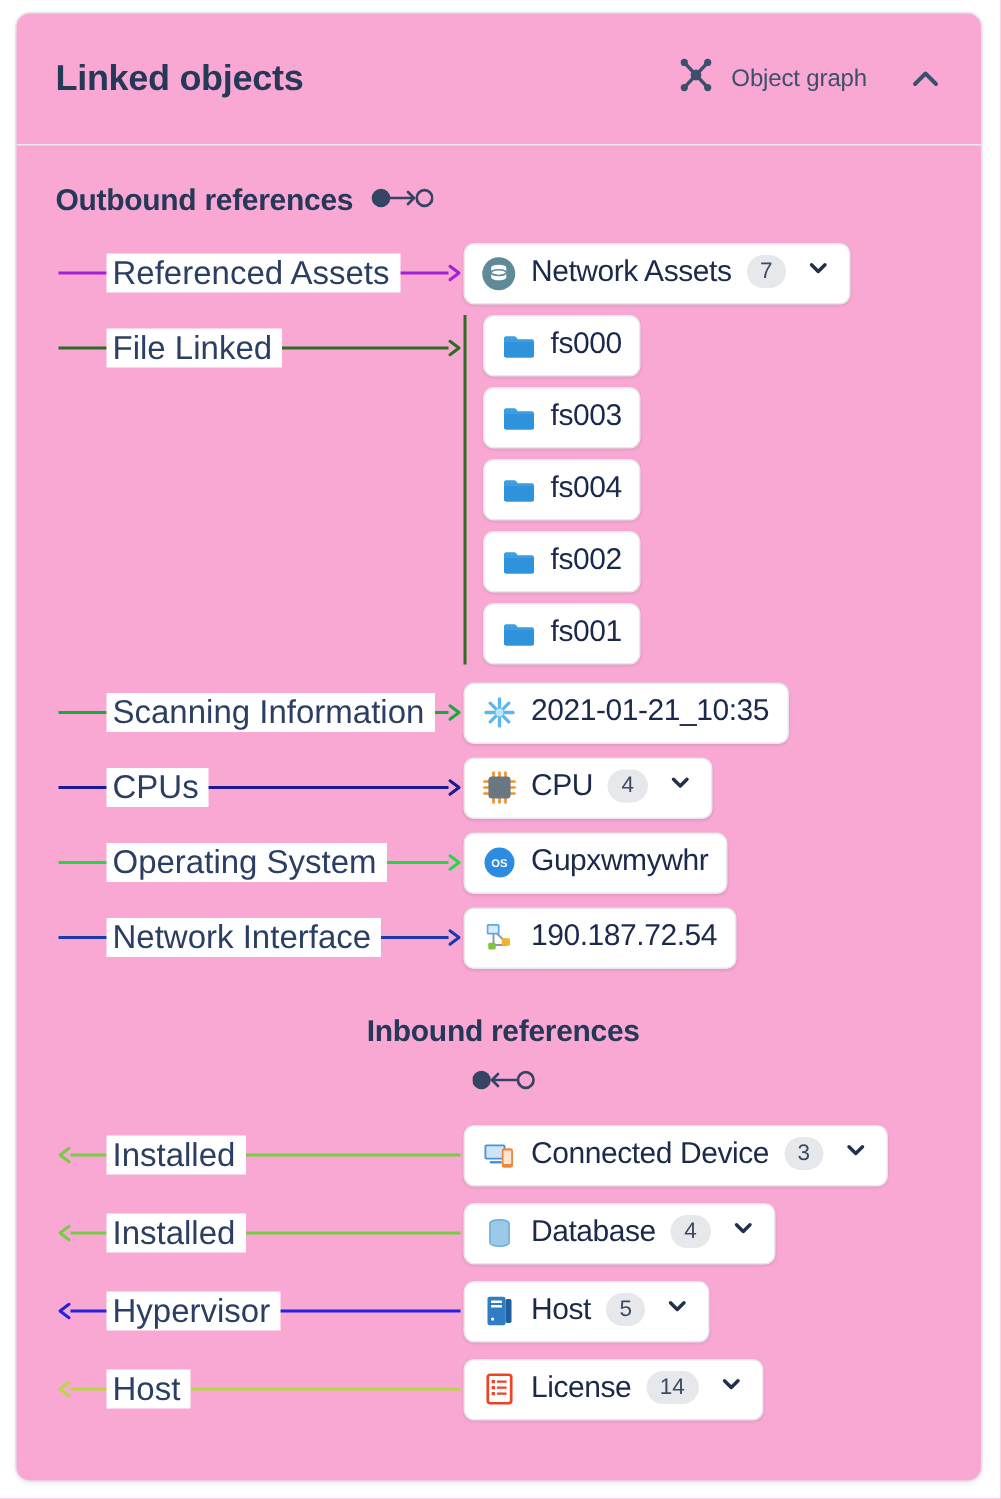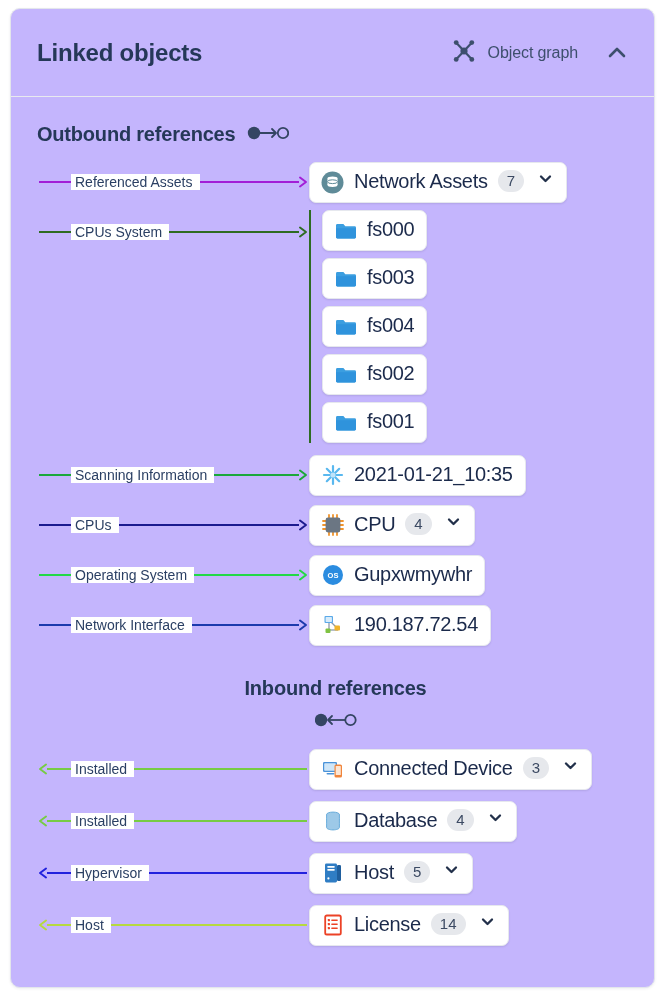--- a/index.html
+++ b/index.html
@@ -5,21 +5,21 @@
   html,body{margin:0;padding:0;}
   body{
     width:667px;height:999px;
     background:#ffffff;
     font-family:"Liberation Sans","DejaVu Sans",sans-serif;
     -webkit-font-smoothing:antialiased;
     overflow:hidden;
   }
   .panel{
     position:absolute;left:10px;top:8px;width:645px;height:980px;
-    background:#c4b5fd;
+    background:#f9a8d4;
     border:1px solid #e3e6ec;
     border-radius:10px;
     box-shadow:0 1px 3px rgba(16,24,40,.07);
     box-sizing:border-box;
     overflow:hidden;
   }
   
   .panel-header{
     height:88px;
     display:flex;align-items:center;
@@ -48,21 +48,21 @@
     min-height:44px;
     margin-bottom:6px;
   }
   .connector{
     width:272px;flex:0 0 272px;
     height:26px;position:relative;
     display:flex;align-items:center;
   }
   .conn-label{
     position:absolute;left:34px;top:50%;transform:translateY(-50%);
-    font-size:14px;color:#2a3f63;white-space:nowrap;
+    font-size:22px;color:#2a3f63;white-space:nowrap;
     background:#fff;padding:0 7px 0 4px;z-index:2;
   }
   .conn-line{
     position:absolute;left:2px;right:10px;top:50%;
     height:2px;background:#333;transform:translateY(-50%);z-index:1;
   }
   .conn-arrow{
     position:absolute;top:50%;transform:translateY(-50%);z-index:3;
     width:12px;height:12px;
   }
@@ -181,21 +181,21 @@
           <svg width="17" height="17" viewBox="0 0 17 17">
               <polyline points="4,6.5 8.5,11 13,6.5" fill="none" stroke="#22304a" stroke-width="2.3" stroke-linecap="round" stroke-linejoin="round"></polyline>
             </svg>
         </span>
       </div>
     </div>
 
     <div class="ref-row group-row">
       <div class="connector">
         <div class="conn-line" style="background:#2e6b22"></div>
-        <div class="conn-label">CPUs System</div>
+        <div class="conn-label">File Linked</div>
         <div class="conn-arrow right">
           <svg width="12" height="12" viewBox="0 0 12 12">
               <polyline points="3,1.5 9,6 3,10.5" fill="none" stroke="#2e6b22" stroke-width="2" stroke-linecap="round" stroke-linejoin="round"></polyline>
             </svg>
         </div>
       </div>
       <div class="group-stack">
 
         <div class="chip">
           <span class="chip-icon">

